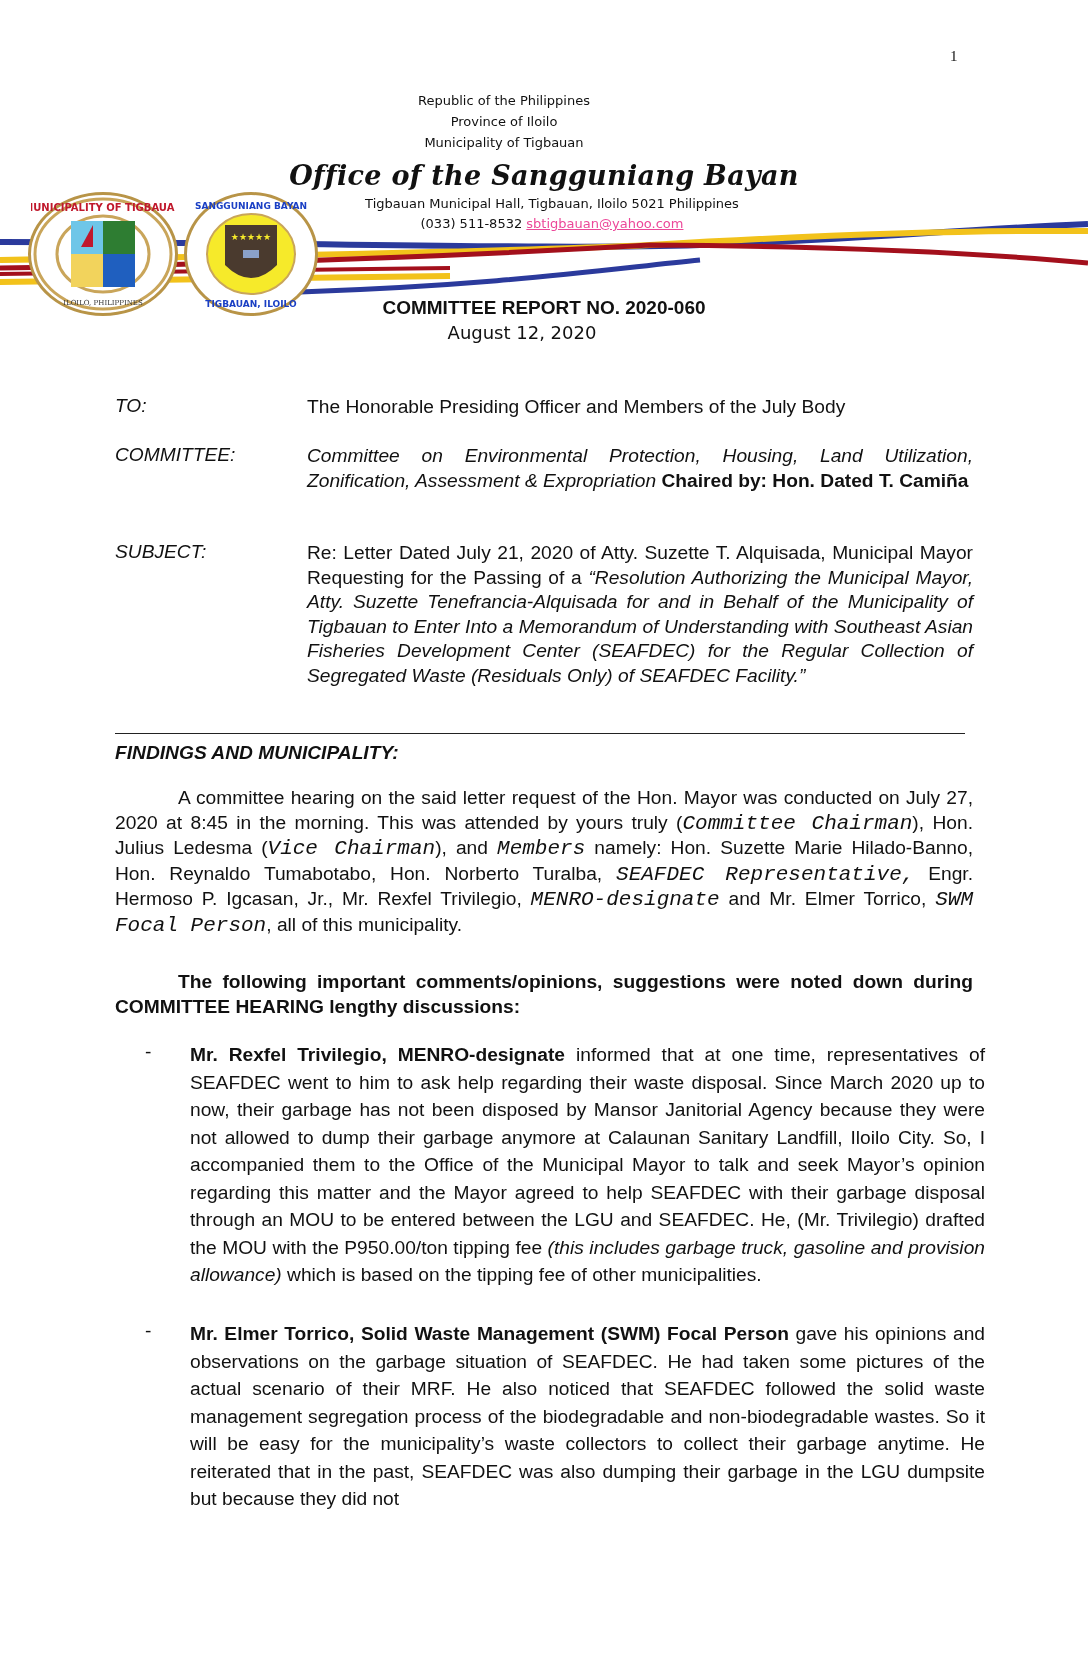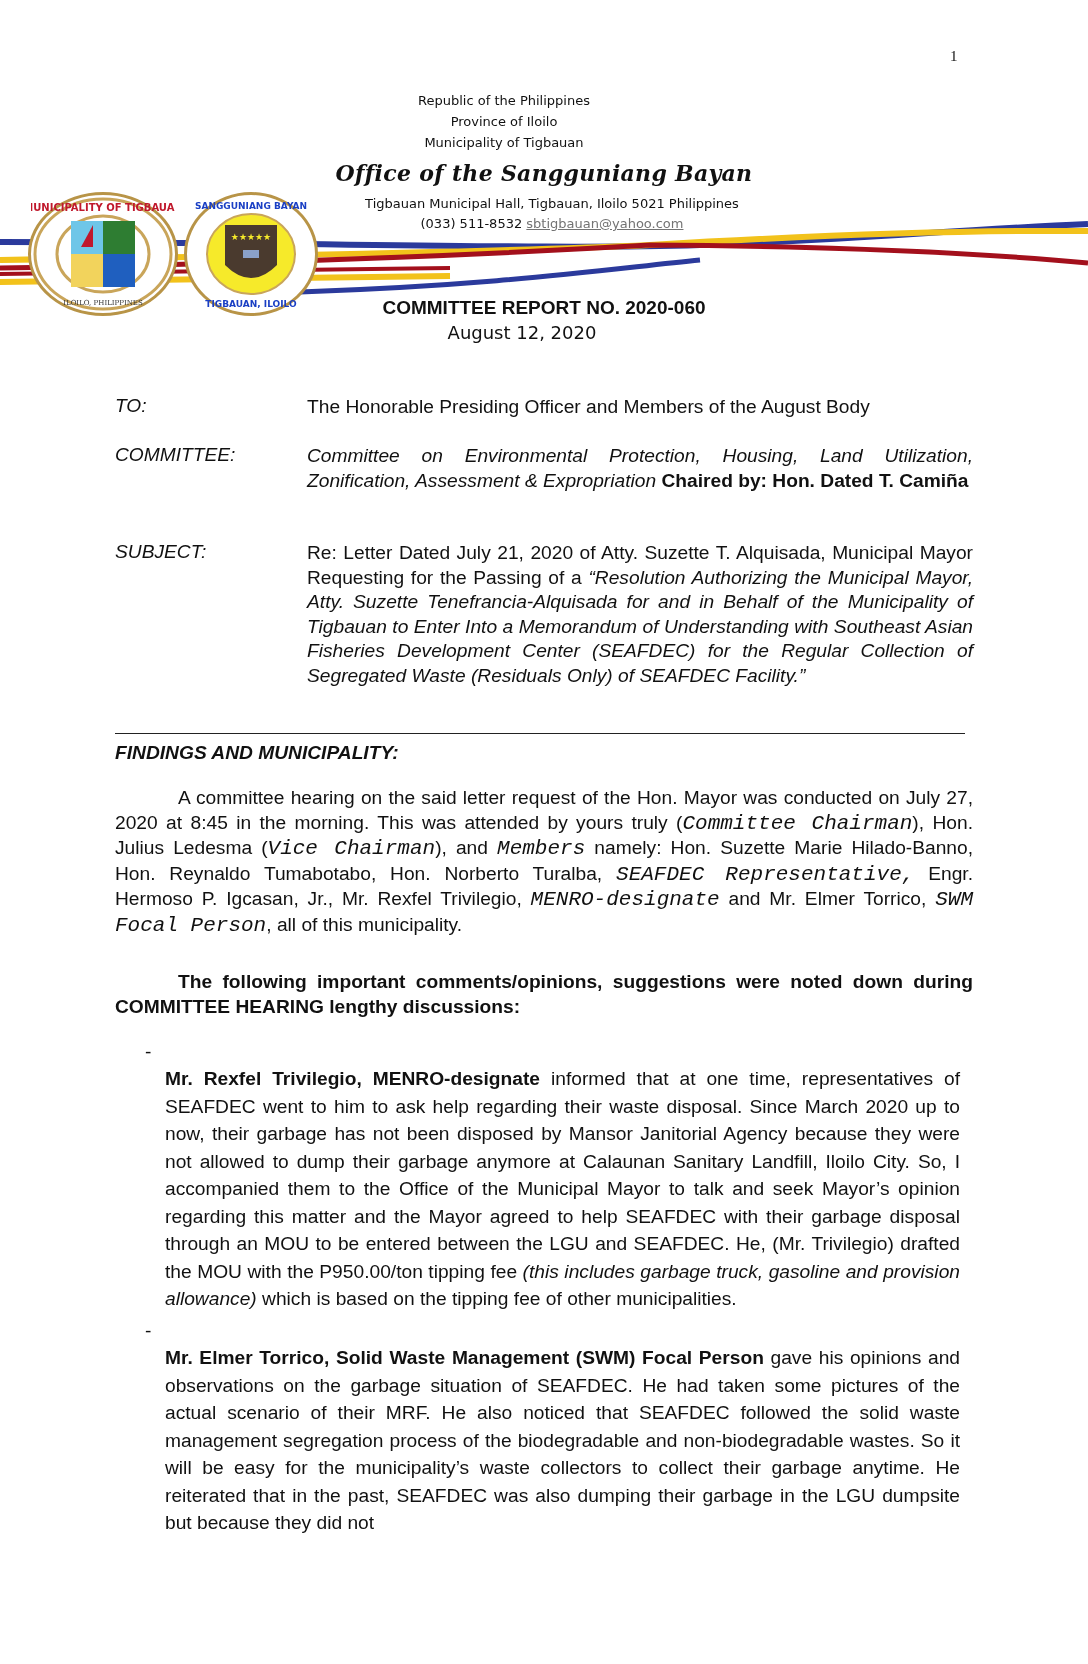--- a/index.html
+++ b/index.html
@@ -1,37 +1,37 @@
 <!DOCTYPE html>
 <html><head>
 <meta charset="utf-8">
 <style>
   html, body { margin: 0; padding: 0; background: #ffffff; }
   body { width: 1088px; height: 1664px; position: relative; overflow: hidden; color: #111; }
   .abs { position: absolute; }
   .page-number { left: 950px; top: 48px; font-family: "Liberation Serif", serif; font-size: 15px; }
   .lh-line { font-family: "DejaVu Sans", sans-serif; font-size: 13px; line-height: 22px; position: absolute; width: 1008px; text-align: center; left: 0; }
-  .office-title { font-family: "DejaVu Serif", serif; font-style: italic; font-weight: bold; font-size: 22px; position: absolute; width: 1088px; left: 0; top: 160px; text-align: center; letter-spacing: 0.3px; }
+  .office-title { font-family: "DejaVu Serif", serif; font-style: italic; font-weight: bold; font-size: 27px; position: absolute; width: 1088px; left: 0; top: 160px; text-align: center; letter-spacing: 0.3px; }
   .lh-small { font-family: "DejaVu Sans", sans-serif; font-size: 13px; position: absolute; left: 8px; width: 1088px; text-align: center; }
-  .email-link { color: #737373; text-decoration: underline; }
+  .email-link { color: #ec4899; text-decoration: underline; }
   .stripes { left: 0; top: 190px; width: 1088px; height: 110px; }
   .seal { position: absolute; border-radius: 50%; }
   .report-title { font-family: "Liberation Sans", sans-serif; font-weight: bold; font-size: 19px; position: absolute; top: 297px; left: 0; width: 1088px; text-align: center; }
   .report-date { font-family: "DejaVu Sans", sans-serif; font-size: 18px; position: absolute; top: 322px; left: 0; width: 1044px; text-align: center; }
   .body-text { font-family: "Liberation Sans", sans-serif; font-size: 19.2px; line-height: 24.5px; }
   .label { position: absolute; left: 115px; font-family: "Liberation Sans", sans-serif; font-size: 19.2px; font-style: italic; }
   .field { position: absolute; left: 307px; width: 666px; text-align: justify; }
   .it { font-style: italic; }
   .b { font-weight: bold; }
   .cal { font-family: Liberation Mono, monospace; font-style: italic; font-size: 21px; }
   .rule { position: absolute; left: 115px; top: 733px; width: 850px; border-top: 1.5px solid #222; }
   .heading { position: absolute; left: 115px; top: 742px; font-weight: bold; font-style: italic; font-family: "Liberation Sans", sans-serif; font-size: 19.2px; }
   .para { position: absolute; left: 115px; width: 858px; text-align: justify; text-indent: 63px; }
   .bullet-dash { position: absolute; left: 145px; font-family: "Liberation Sans", sans-serif; font-size: 19.2px; }
-  .bullet-text { position: absolute; left: 165px; width: 795px; text-align: justify; margin-top: 24px; }
+  .bullet-text { position: absolute; left: 190px; width: 795px; text-align: justify; }
 </style>
 </head>
 <body>
 
 <div class="abs page-number">1</div>
 
 <div>
   <div class="lh-line" style="top:90px">Republic of the Philippines</div>
   <div class="lh-line" style="top:111px">Province of Iloilo</div>
   <div class="lh-line" style="top:132px">Municipality of Tigbauan</div>
@@ -74,21 +74,21 @@
     <rect x="56" y="55" width="16" height="8" fill="#8aa0c8"></rect>
     <text x="64" y="14" font-size="9" text-anchor="middle" fill="#1a3fc4" font-weight="bold" font-family="DejaVu Sans, sans-serif">SANGGUNIANG BAYAN</text>
     <text x="64" y="112" font-size="9" text-anchor="middle" fill="#1a3fc4" font-weight="bold" font-family="DejaVu Sans, sans-serif">TIGBAUAN, ILOILO</text>
   </svg>
 </div>
 
 <div class="report-title">COMMITTEE REPORT NO. 2020-060</div>
 <div class="report-date">August 12, 2020</div>
 
 <div class="label" style="top:395px">TO:</div>
-<div class="field body-text" style="top:395px; text-align:left">The Honorable Presiding Officer and Members of the August Body</div>
+<div class="field body-text" style="top:395px; text-align:left">The Honorable Presiding Officer and Members of the July Body</div>
 
 <div class="label" style="top:444px">COMMITTEE:</div>
 <div class="field body-text" style="top:444px"><span class="it">Committee on Environmental Protection, Housing, Land Utilization, Zonification, Assessment &amp; Expropriation</span> <span class="b">Chaired by: Hon. Dated T. Camiña</span></div>
 
 <div class="label" style="top:541px">SUBJECT:</div>
 <div class="field body-text" style="top:541px"><span>Re: Letter Dated July 21, 2020 of Atty. Suzette T. Alquisada, Municipal Mayor Requesting for the Passing of a </span><span class="it">“Resolution Authorizing the Municipal Mayor, Atty. Suzette Tenefrancia-Alquisada for and in Behalf of the Municipality of Tigbauan to Enter Into a Memorandum of Understanding with Southeast Asian Fisheries Development Center (SEAFDEC) for the Regular Collection of Segregated Waste (Residuals Only) of SEAFDEC Facility.”</span></div>
 
 <div class="rule"></div>
 
 <div class="heading">FINDINGS AND MUNICIPALITY:</div>

